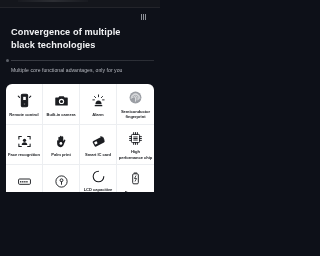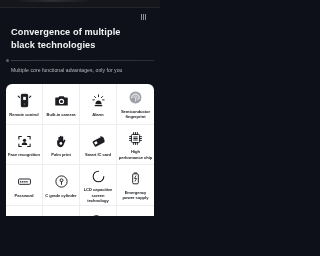--- a/index.html
+++ b/index.html
@@ -9,21 +9,21 @@
   body {
     width: 160px;
     height: 256px;
     overflow: hidden;
     font-family: "Liberation Sans", sans-serif;
     background: #0d1018;
   }
   .screen {
     position: relative;
     width: 160px;
-    height: 216px;
+    height: 192px;
     background: #0e1119;
     overflow: hidden;
   }
   .topbar {
     position: absolute;
     top: 0; left: 0;
     width: 160px;
     height: 7px;
     background: #14161c;
     border-bottom: 1px solid #23242a;

